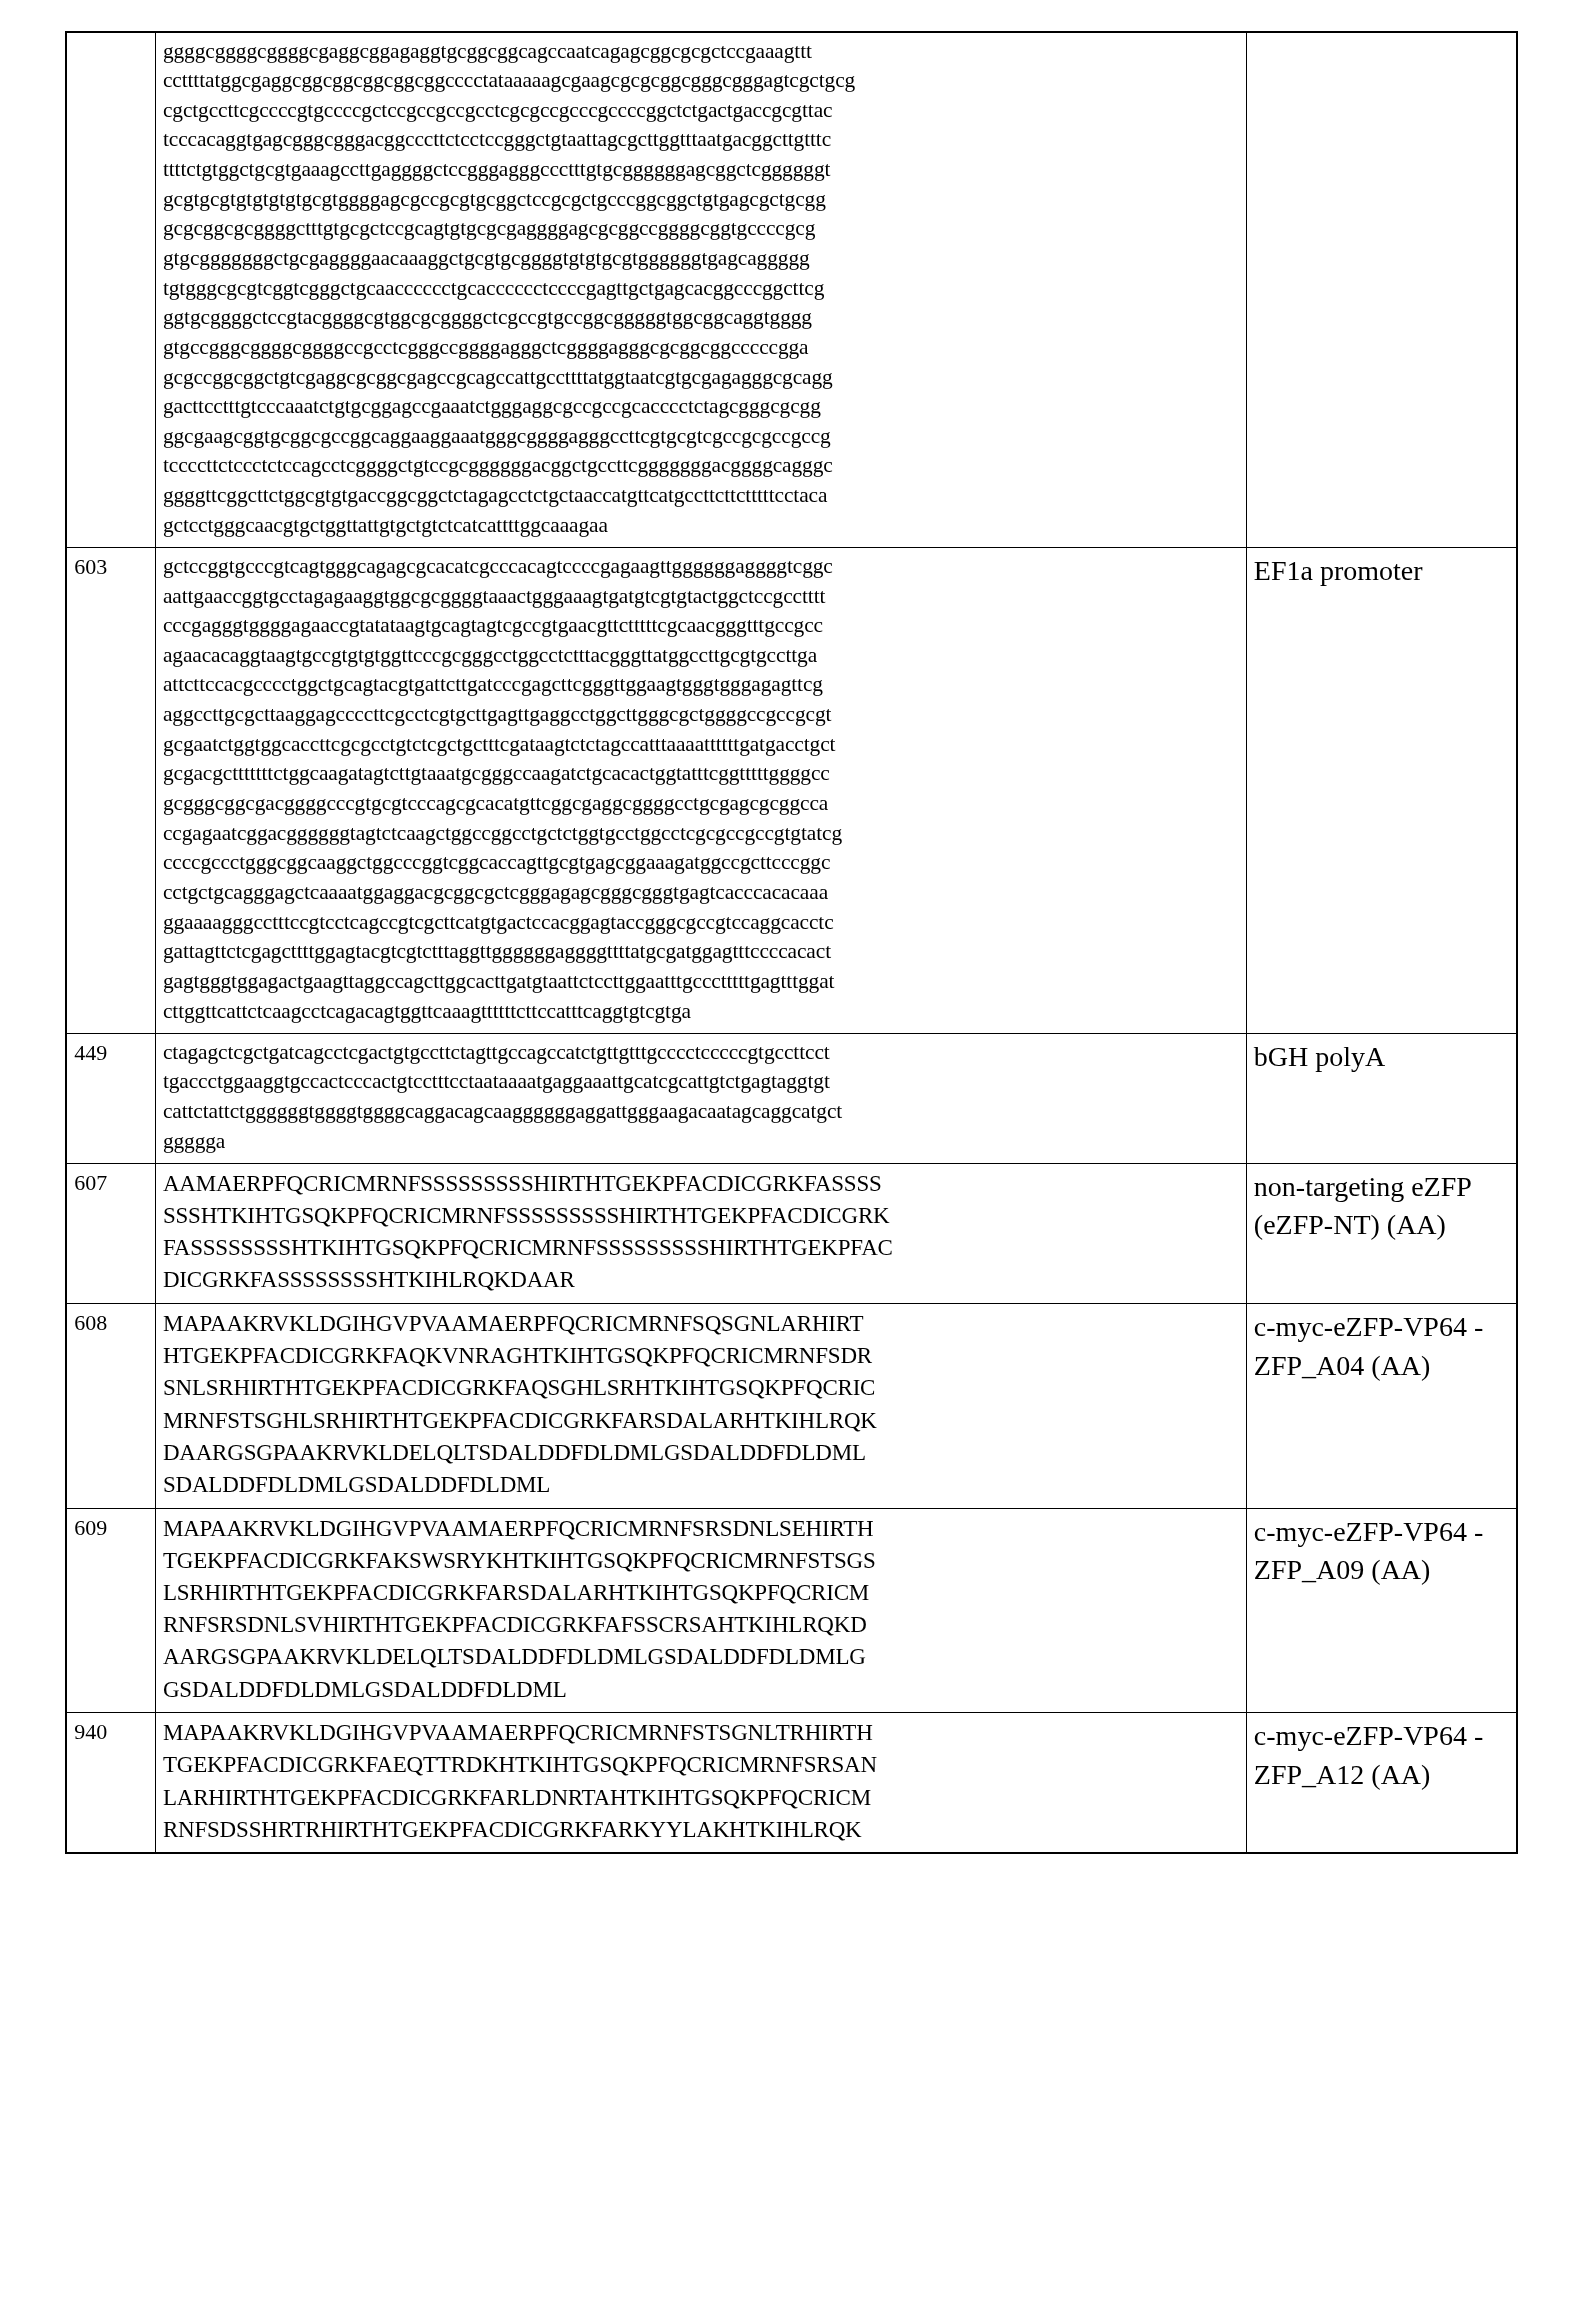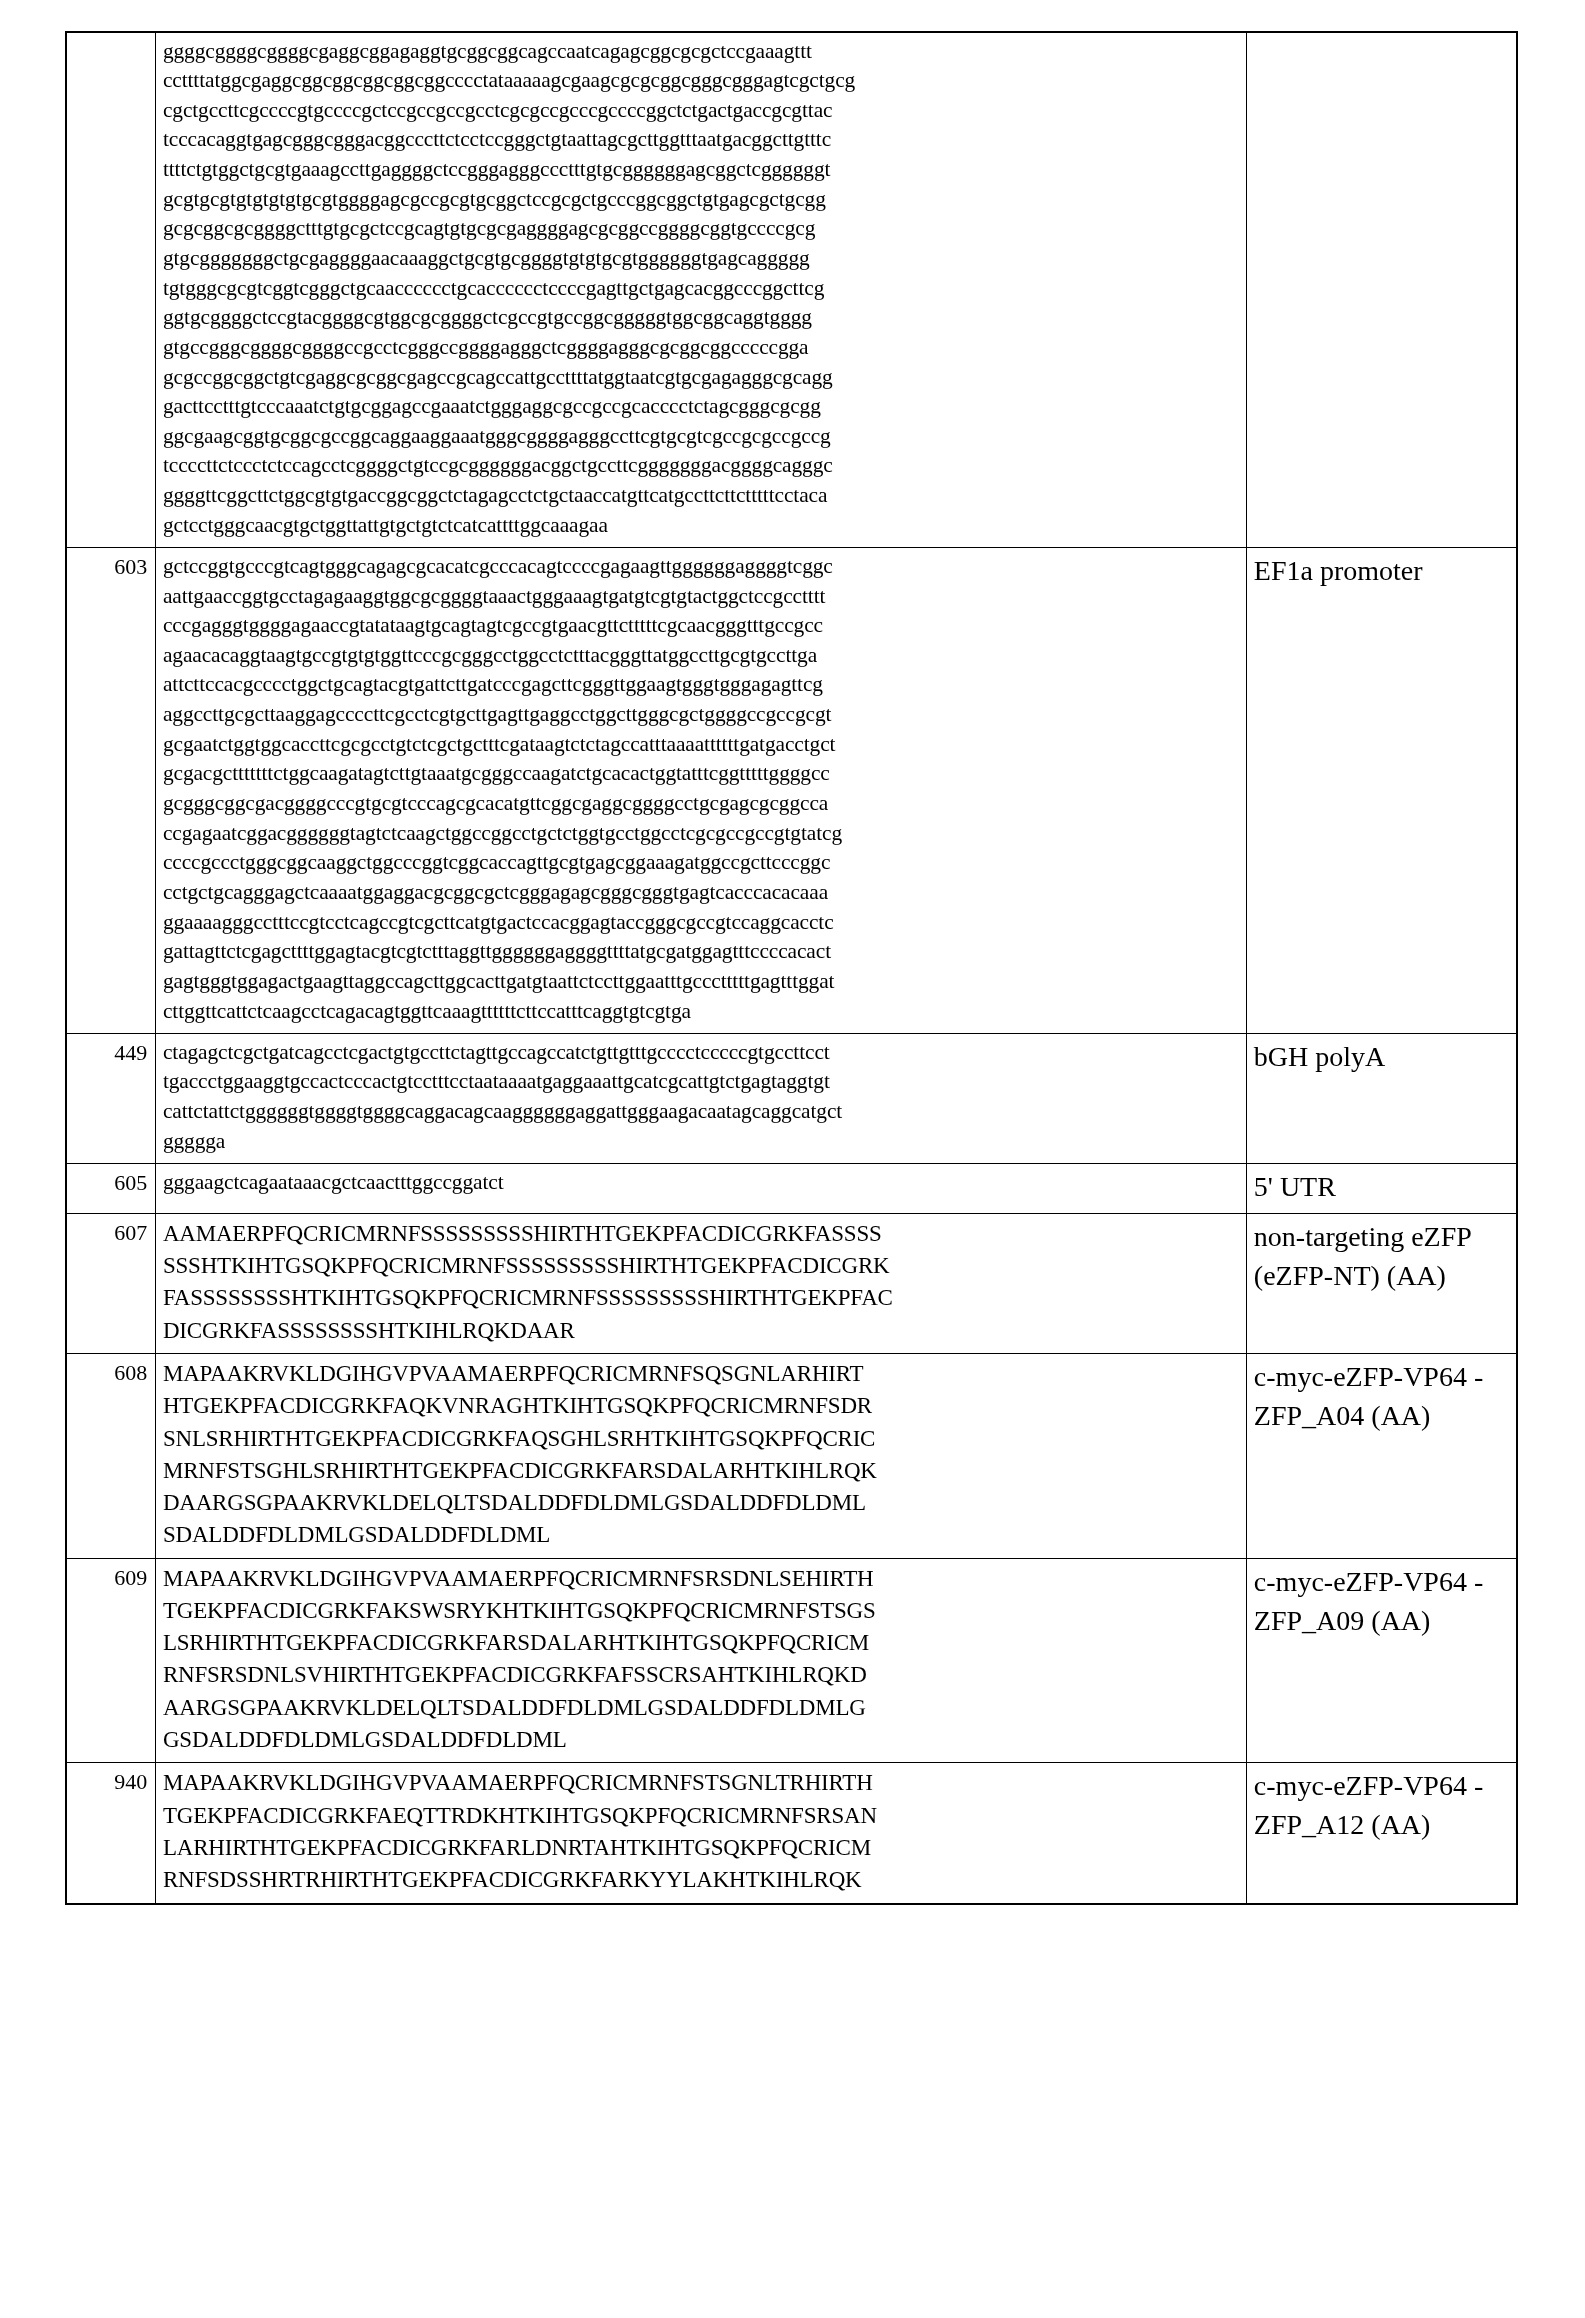--- a/index.html
+++ b/index.html
@@ -29,21 +29,21 @@
     border: 1.6px solid #000;
     vertical-align: top;
     padding: 4px 7.3px 6.5px 7.3px;
     line-height: 1.385;
   }
   col.c-id    { width: 74px; }
   col.c-seq   { width: 906px; }
   col.c-desc  { width: 225px; }
 
   td.id-cell {
-    text-align: right;
+    text-align: left;
     font-size: 22px;
     padding-right: 10.5px;
     padding-top: 5.7px;
     white-space: nowrap;
   }
   td.seq-cell {
     font-size: 21.4px;
     letter-spacing: -0.1px;
     word-break: break-all;
     overflow-wrap: anywhere;
@@ -125,27 +125,20 @@
           <td class="id-cell">449</td>
           <td class="seq-cell">
             <span class="seq-line">ctagagctcgctgatcagcctcgactgtgccttctagttgccagccatctgttgtttgcccctcccccgtgccttcct</span>
             <span class="seq-line">tgaccctggaaggtgccactcccactgtcctttcctaataaaatgaggaaattgcatcgcattgtctgagtaggtgt</span>
             <span class="seq-line">cattctattctggggggtggggtggggcaggacagcaaggggggaggattgggaagacaatagcaggcatgct</span>
             <span class="seq-line">ggggga</span>
           </td>
           <td class="desc-cell">bGH polyA</td>
         </tr>
         <tr>
-          <td class="id-cell">605</td>
-          <td class="seq-cell">
-            <span class="seq-line">gggaagctcagaataaacgctcaactttggccggatct</span>
-          </td>
-          <td class="desc-cell">5' UTR</td>
-        </tr>
-        <tr>
           <td class="id-cell">607</td>
           <td class="seq-cell aa">
             <span class="seq-line">AAMAERPFQCRICMRNFSSSSSSSSSHIRTHTGEKPFACDICGRKFASSSS</span>
             <span class="seq-line">SSSHTKIHTGSQKPFQCRICMRNFSSSSSSSSSHIRTHTGEKPFACDICGRK</span>
             <span class="seq-line">FASSSSSSSSHTKIHTGSQKPFQCRICMRNFSSSSSSSSSHIRTHTGEKPFAC</span>
             <span class="seq-line">DICGRKFASSSSSSSSHTKIHLRQKDAAR</span>
           </td>
           <td class="desc-cell">non-targeting eZFP (eZFP-NT) (AA)</td>
         </tr>
         <tr>

